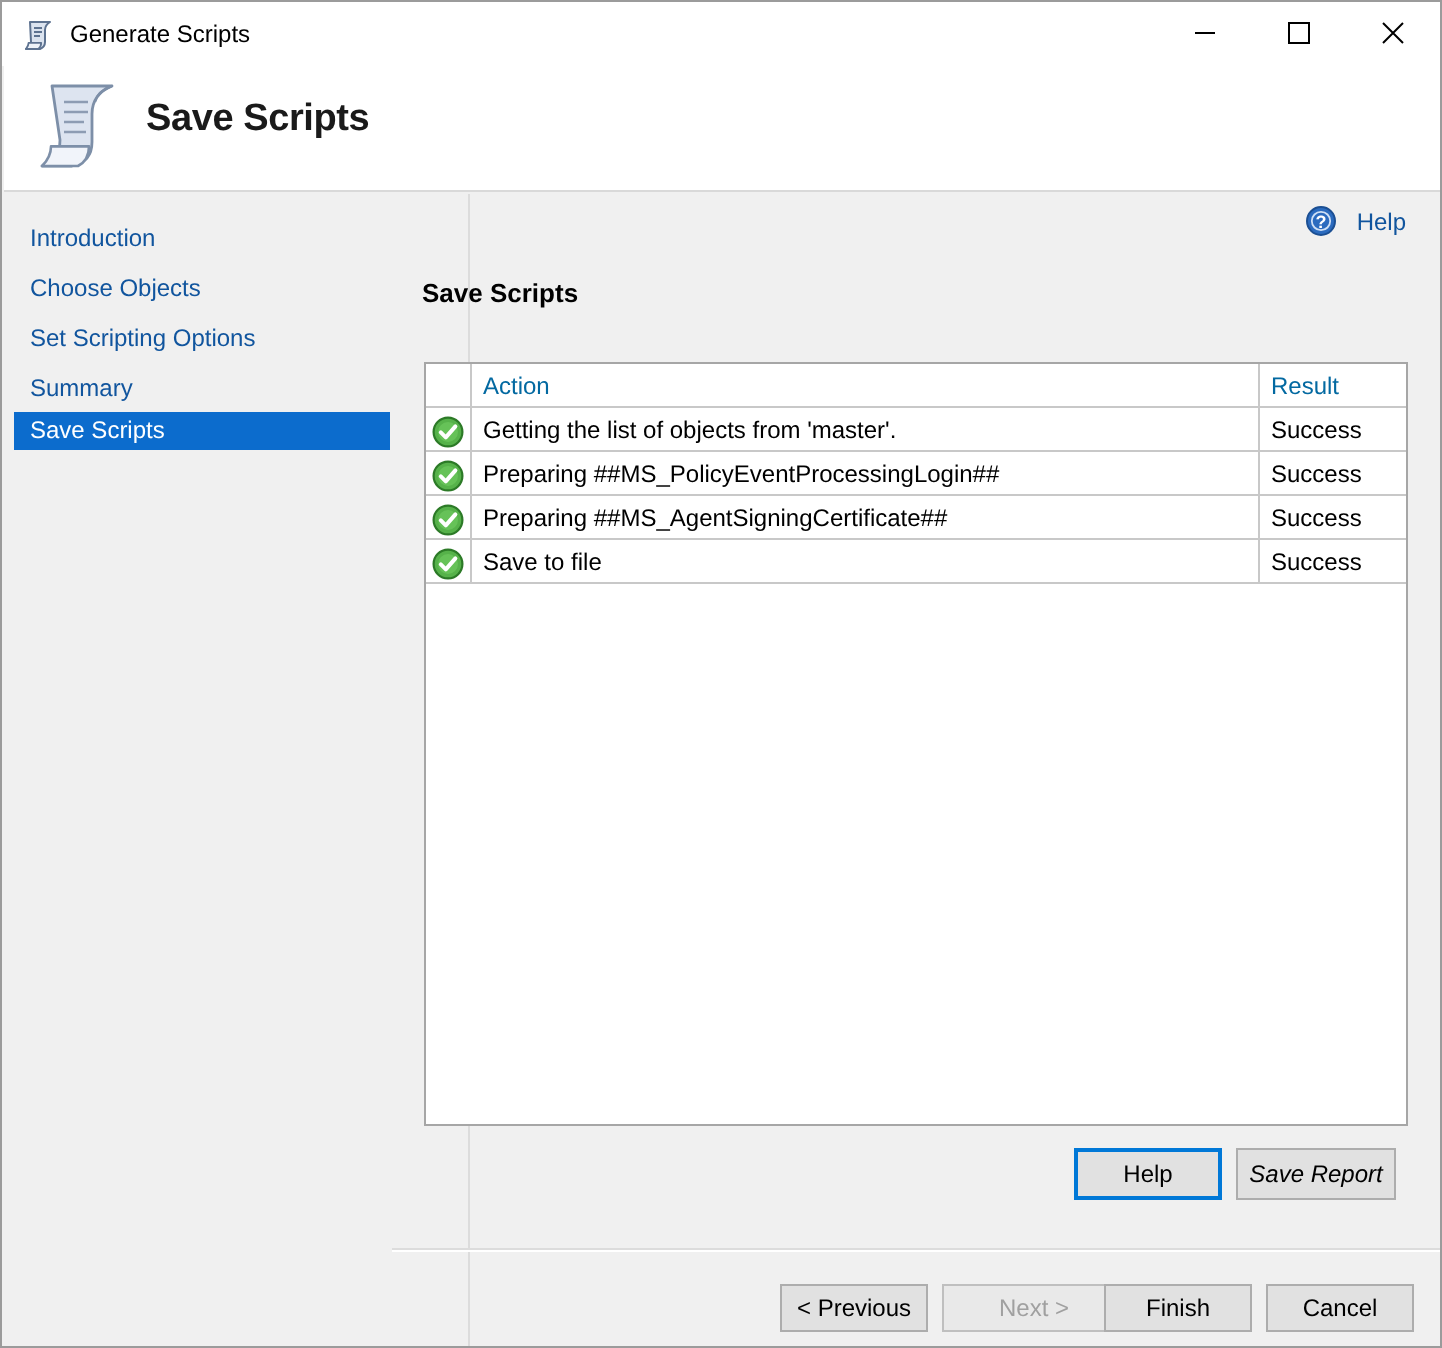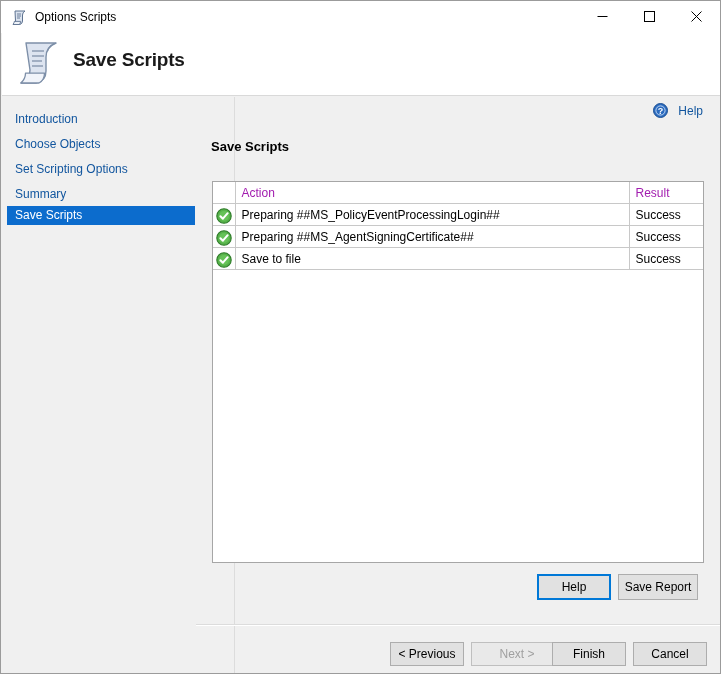--- a/index.html
+++ b/index.html
@@ -172,21 +172,21 @@
   table.reportgrid col.c-res   { width: 74px; }
   table.reportgrid th {
     height: 21px;
     background: #ffffff;
     border-right: 1px solid #c8c8c8;
     border-bottom: 1px solid #c8c8c8;
     font-weight: normal;
     text-align: left;
     padding: 0 0 0 6px;
     font-size: 12px;
-    color: #a21caf;
+    color: #0369a1;
   }
   table.reportgrid th.c-blank { padding-left: 0; }
   table.reportgrid td {
     height: 21px;
     border-right: 1px solid #c8c8c8;
     border-bottom: 1px solid #c8c8c8;
     padding: 0 0 0 6px;
     vertical-align: middle;
     white-space: nowrap;
     overflow: hidden;
@@ -215,21 +215,21 @@
   .btn.default {
     background: #e1e1e1;
     border: 2px solid #0078d7;
   }
   .btn[disabled] {
     color: #a0a0a0;
     border-color: #bfbfbf;
     background: #e9e9e9;
   }
   #btn-open       { left: 341px; top: 477px; width: 74px; height: 26px; }
-  #btn-savereport { left: 422px; top: 477px; width: 80px; height: 26px; }
+  #btn-savereport { left: 422px; top: 477px; width: 80px; height: 26px; font-style: italic; }
 
   #footer-sep {
     position: absolute;
     left: 0; top: 527px;
     width: 525px;
     height: 1px;
     background: #ffffff;
     border-top: 1px solid #dcdcdc;
   }
   #btn-previous { left: 194px; top: 545px; width: 74px; height: 24px; }
@@ -243,21 +243,21 @@
 <div id="window">
 
   <div id="titlebar">
     <span id="titlebar-icon">
       <svg width="18" height="18" viewBox="0 0 18 18">
         <path d="M4 2 L14 2 Q11.5 3.5 11.5 6 L11.5 12 Q11.5 14.5 9 15.5 L2 15.5 Q4.5 14.5 4.5 12 Z" fill="#dbe3ef" stroke="#5d7290" stroke-width="1" stroke-linejoin="round"></path>
         <path d="M6 5 H10 M6 7 H10 M6 9 H9" stroke="#5d7290" stroke-width="0.9"></path>
         <path d="M2 15.5 Q3.3 13.8 3.3 12.4 L9.6 12.4 Q9.6 14.3 8.2 15.5 Z" fill="#eef2f8" stroke="#5d7290" stroke-width="0.9" stroke-linejoin="round"></path>
       </svg>
     </span>
-    <span id="titlebar-text">Options Scripts</span>
+    <span id="titlebar-text">Generate Scripts</span>
 
     <button class="wbtn" id="btn-min">
       <svg width="11" height="11" viewBox="0 0 11 11">
           <path d="M0.5 5.5 H10.5" stroke="#000" stroke-width="1"></path>
         </svg>
     </button>
     <button class="wbtn" id="btn-max">
       <svg width="11" height="11" viewBox="0 0 11 11">
           <rect x="0.5" y="0.5" width="10" height="10" fill="none" stroke="#000" stroke-width="1"></rect>
         </svg>
@@ -320,20 +320,31 @@
           </thead>
           <tbody>
             <tr>
               <td class="iconcell">
                 <svg class="okicon" viewBox="0 0 16 16">
                   <circle cx="8" cy="8" r="7.2" fill="#56b24a" stroke="#2c7a27" stroke-width="1.1"></circle>
                   <circle cx="8" cy="8" r="5" fill="#6cc75e" opacity="0.75"></circle>
                   <path d="M4.4 8.2 L6.9 10.7 L11.7 5.2" fill="none" stroke="#ffffff" stroke-width="2" stroke-linecap="round" stroke-linejoin="round"></path>
                 </svg>
               </td>
+              <td>Getting the list of objects from 'master'.</td>
+              <td>Success</td>
+            </tr>
+            <tr>
+              <td class="iconcell">
+                <svg class="okicon" viewBox="0 0 16 16">
+                  <circle cx="8" cy="8" r="7.2" fill="#56b24a" stroke="#2c7a27" stroke-width="1.1"></circle>
+                  <circle cx="8" cy="8" r="5" fill="#6cc75e" opacity="0.75"></circle>
+                  <path d="M4.4 8.2 L6.9 10.7 L11.7 5.2" fill="none" stroke="#ffffff" stroke-width="2" stroke-linecap="round" stroke-linejoin="round"></path>
+                </svg>
+              </td>
               <td>Preparing ##MS_PolicyEventProcessingLogin##</td>
               <td>Success</td>
             </tr>
             <tr>
               <td class="iconcell">
                 <svg class="okicon" viewBox="0 0 16 16">
                   <circle cx="8" cy="8" r="7.2" fill="#56b24a" stroke="#2c7a27" stroke-width="1.1"></circle>
                   <circle cx="8" cy="8" r="5" fill="#6cc75e" opacity="0.75"></circle>
                   <path d="M4.4 8.2 L6.9 10.7 L11.7 5.2" fill="none" stroke="#ffffff" stroke-width="2" stroke-linecap="round" stroke-linejoin="round"></path>
                 </svg>

